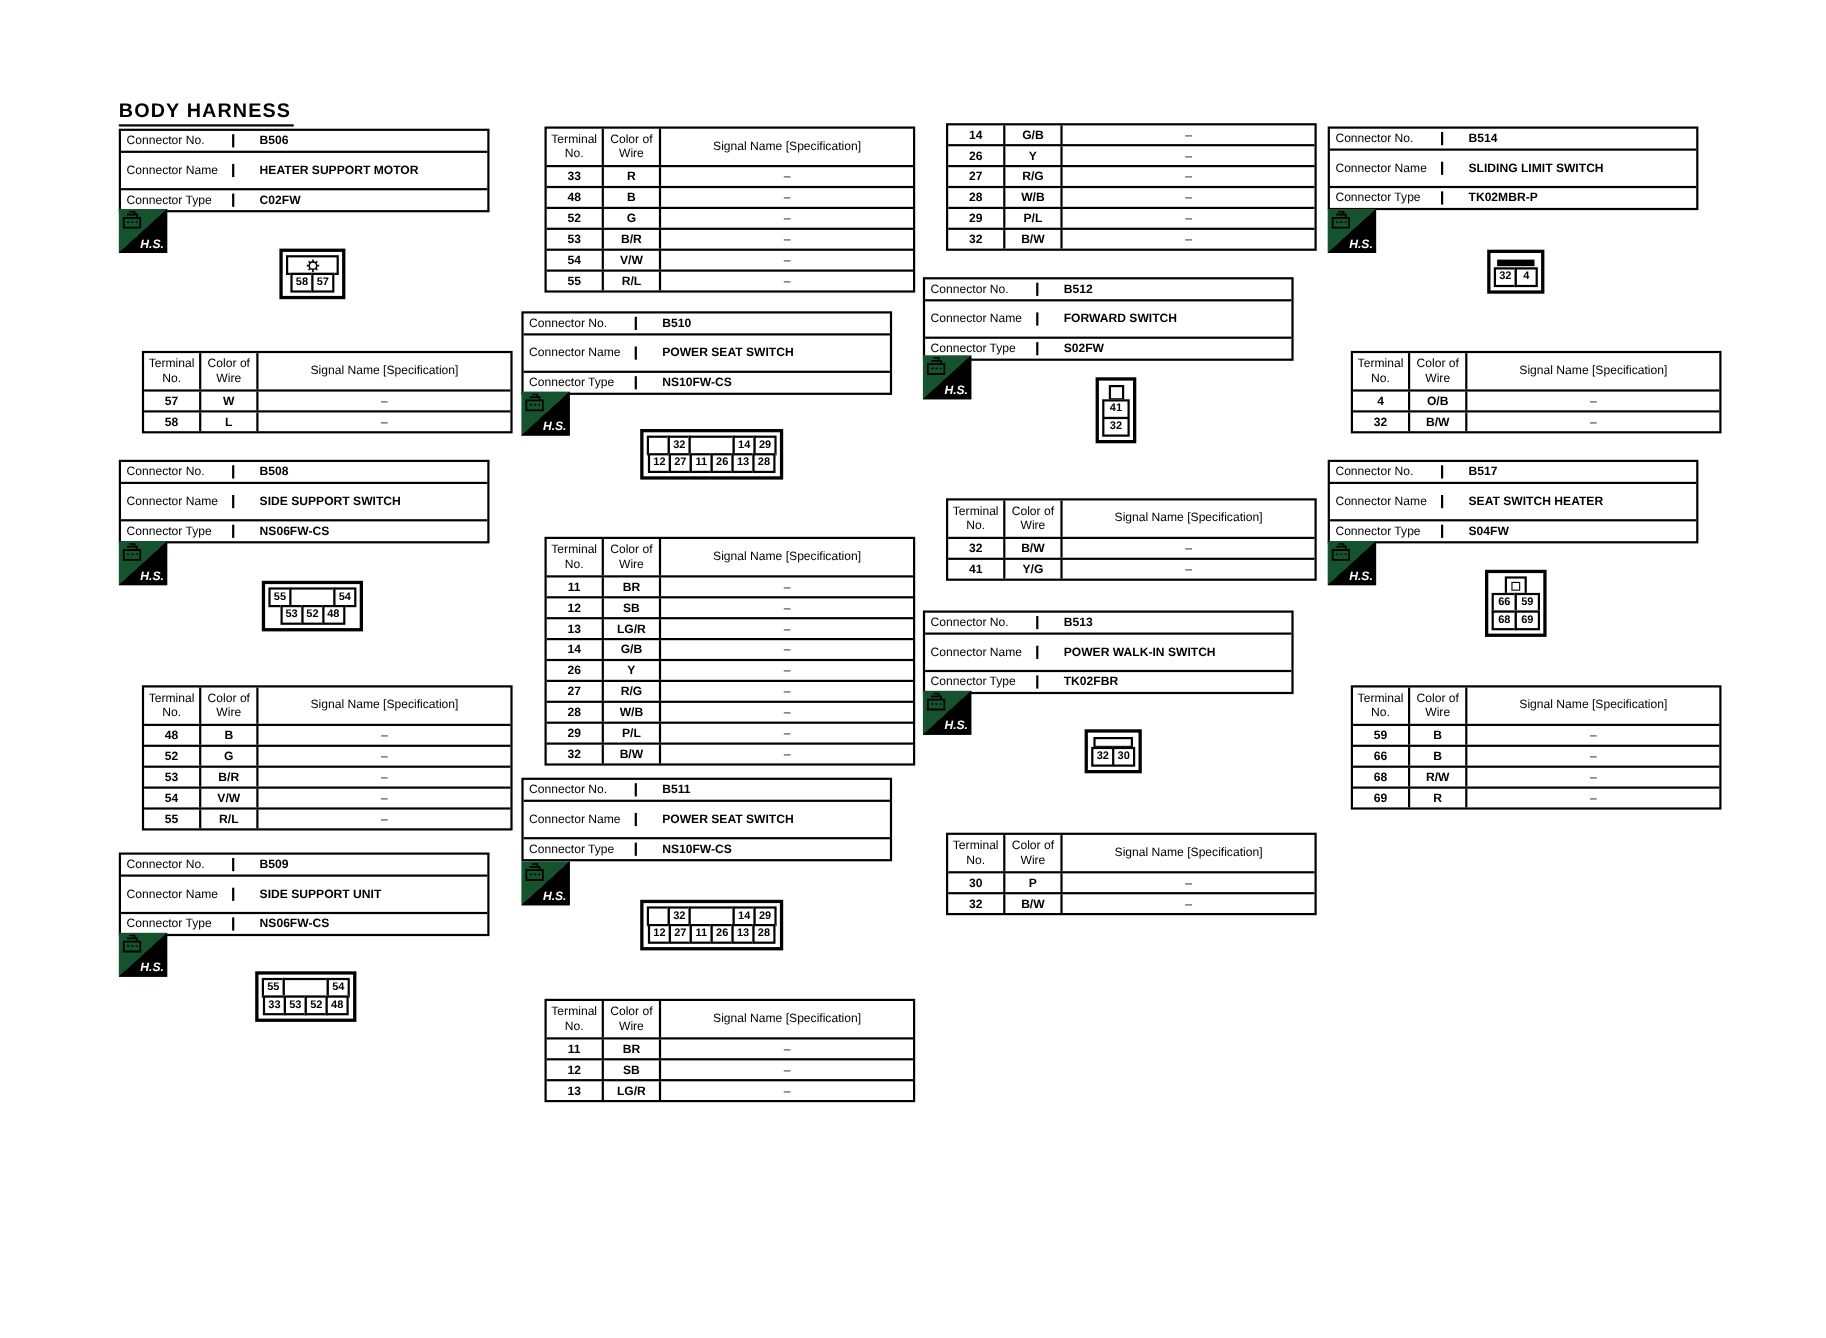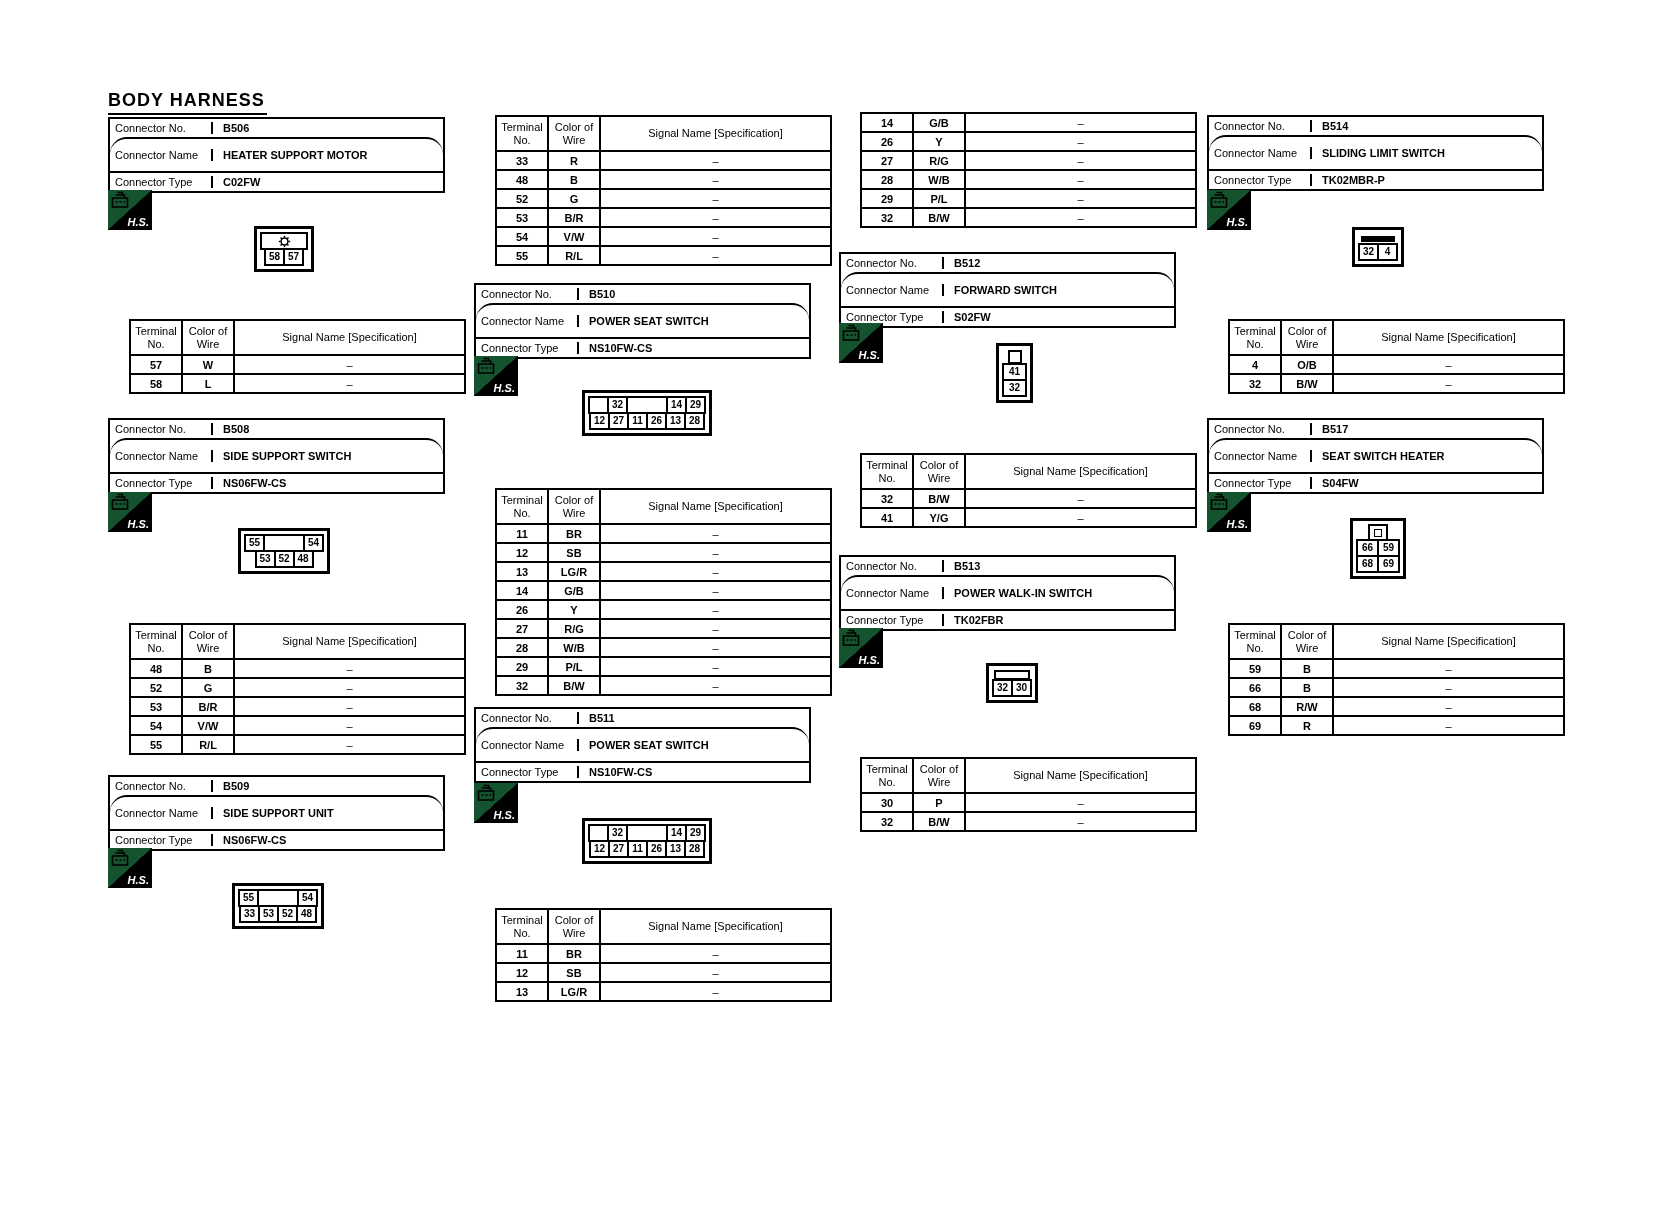--- a/index.html
+++ b/index.html
@@ -8,24 +8,24 @@
 
   
   .title{position:absolute;left:108px;top:90px;font-size:18px;font-weight:bold;
          letter-spacing:1px;border-bottom:2px solid #000;padding:0 2px 2px 0;}
 
   
   .cbox{position:absolute;width:337px;border:2px solid #000;background:#fff;box-sizing:border-box;}
   .cbox-row{display:flex;align-items:center;}
   .cbox-row + .cbox-row{border-top:2px solid #000;}
   .cbox-row-no,.cbox-row-type{height:18px;}
-  .cbox-row-name{height:32px;border-radius:17px;}
+  .cbox-row-name{height:32px;}
   .cbox-label{width:103px;border-right:2px solid #000;display:flex;align-items:center;
               padding-left:5px;font-size:11px;box-sizing:border-box;flex:none;}
-  .cbox-value{flex:1;display:flex;align-items:center;padding-left:10px;font-size:11px;font-weight:bold;}
+  .cbox-value{flex:1;display:flex;align-items:center;padding-left:23px;font-size:11px;font-weight:bold;}
 
   
   .tt{position:absolute;width:337px;border:2px solid #000;background:#fff;box-sizing:border-box;margin-left:23px;}
   .tt-row{display:flex;align-items:stretch;}
   .tt-row + .tt-row{border-top:2px solid #000;}
   .tt-hrow{height:33px;}
   .tt-drow{height:17px;}
   .tt-c1,.tt-c2{width:52px;border-right:2px solid #000;flex:none;display:flex;
                 align-items:center;justify-content:center;text-align:center;box-sizing:border-box;}
   .tt-c3{flex:1;display:flex;align-items:center;justify-content:center;text-align:center;}

